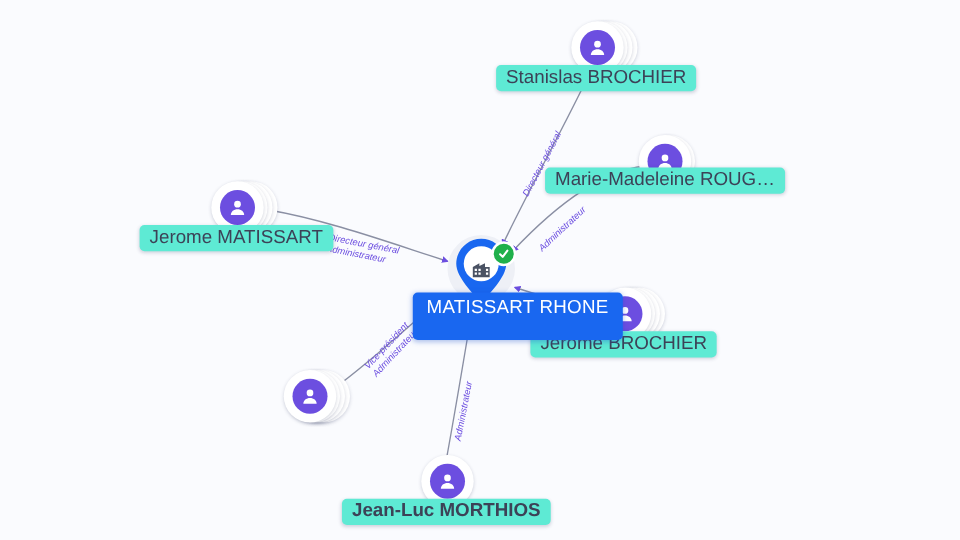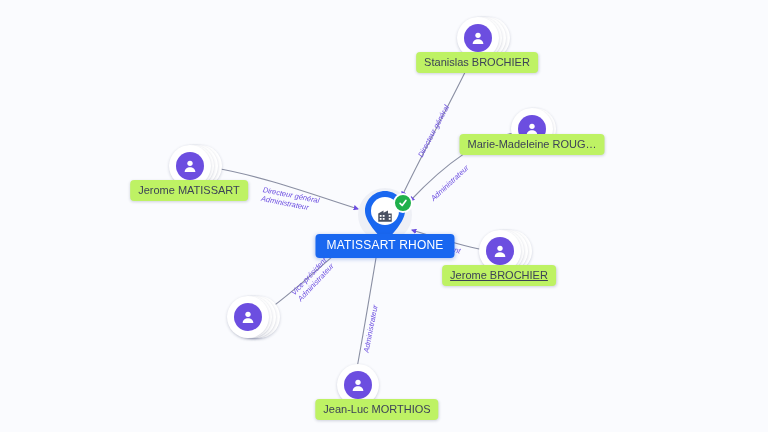--- a/index.html
+++ b/index.html
@@ -62,23 +62,23 @@
     background: #6c4ee0;
     display: flex;
     align-items: center;
     justify-content: center;
   }
   .avatar-circle svg { display: block; }
 
   .node-label {
     position: absolute;
     transform: translate(-50%, 0);
-    background: #bef264;
+    background: #5eead4;
     color: #3c4257;
-    font-size: 11px;
+    font-size: 15px;
     line-height: 14px;
     white-space: nowrap;
     padding: 3px 8px 4px 8px;
     border-radius: 4px;
     box-shadow: 0 1px 3px rgba(40,50,90,0.20);
   }
 
   
   .company-node {
     position: absolute;
@@ -112,27 +112,28 @@
     border: 2px solid #ffffff;
     display: flex;
     align-items: center;
     justify-content: center;
   }
   .company-label {
     position: absolute;
     transform: translate(-50%, 0);
     background: #1967f0;
     color: #ffffff;
-    font-size: 12px;
+    font-size: 15px;
     line-height: 15px;
     letter-spacing: 0.2px;
     white-space: nowrap;
-    padding: 4px 11px 5px 11px;
+    padding: 4px 11px 19px 11px;
     border-radius: 4px;
     box-shadow: 0 1px 4px rgba(25,80,200,0.35);
+    margin-left: 29px;
   }
 
   
   .edge-label {
     position: absolute;
     color: #6c4ee0;
     font-size: 7.5px;
     line-height: 9px;
     font-style: italic;
     white-space: nowrap;
@@ -242,21 +243,21 @@
       <div class="stack-card s1"></div>
       <div class="stack-card s0"></div>
       <div class="avatar-circle">
         <svg width="16" height="16" viewBox="0 0 24 24" fill="#ffffff">
           <circle cx="12" cy="8" r="4"></circle>
           <path d="M4 21c0-4.4 3.6-7 8-7s8 2.6 8 7z"></path>
         </svg>
       </div>
     </div>
   </div>
-  <div class="node-label" style="left:499px; top:265px;text-decoration:underline;">Jerome BROCHIER</div>
+  <div class="node-label" style="left:499px; top:265px;">Jerome BROCHIER</div>
 
   <div class="person-node" style="left:248px; top:317px;">
     <div class="node-stack">
       <div class="stack-card s3"></div>
       <div class="stack-card s2"></div>
       <div class="stack-card s1"></div>
       <div class="stack-card s0"></div>
       <div class="avatar-circle">
         <svg width="16" height="16" viewBox="0 0 24 24" fill="#ffffff">
           <circle cx="12" cy="8" r="4"></circle>
@@ -270,21 +271,21 @@
     <div class="node-stack">
       <div class="stack-card s0"></div>
       <div class="avatar-circle">
         <svg width="16" height="16" viewBox="0 0 24 24" fill="#ffffff">
           <circle cx="12" cy="8" r="4"></circle>
           <path d="M4 21c0-4.4 3.6-7 8-7s8 2.6 8 7z"></path>
         </svg>
       </div>
     </div>
   </div>
-  <div class="node-label" style="left:377px; top:399px;">Jean-Luc MORTHIOS</div>
+  <div class="node-label" style="left:357px; top:399px;font-weight:bold;">Jean-Luc MORTHIOS</div>
 
   <div class="company-node" style="left:385px; top:215px;">
     <div class="pin-halo"></div>
     <div class="pin-shape">
       <svg width="44" height="56" viewBox="0 0 44 56" xmlns="http://www.w3.org/2000/svg">
         <path d="M22 2 C11 2 2 11 2 22 C2 33 16 46 22 54 C28 46 42 33 42 22 C42 11 33 2 22 2 Z" fill="#1967f0"></path>
         <circle cx="22" cy="22" r="14" fill="#ffffff"></circle>
       </svg>
     </div>
     <div style="position:absolute; left:-9px; top:-9px; width:18px; height:18px;">

